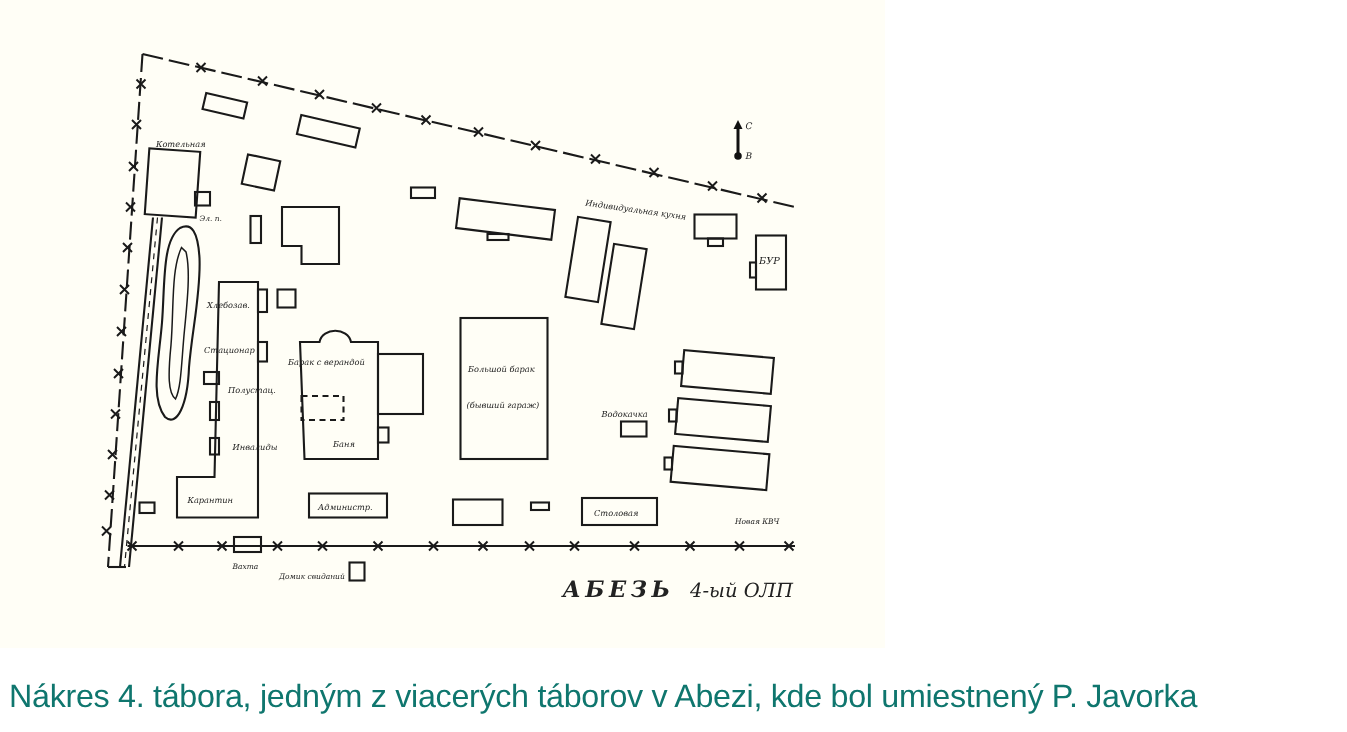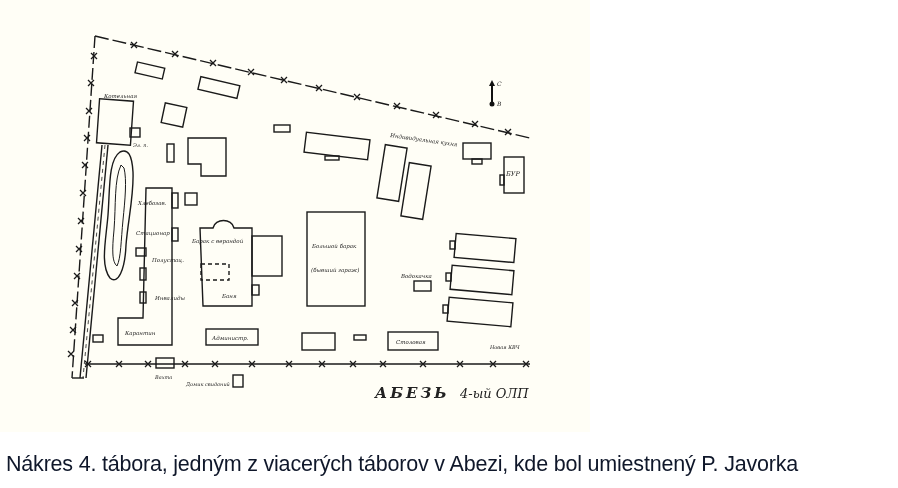--- a/index.html
+++ b/index.html
@@ -1,20 +1,20 @@
 <!DOCTYPE html>
 <html><head>
 <meta charset="utf-8">
 <style>
   html, body { margin:0; padding:0; background:#ffffff; }
   body { width:898px; height:488px; position:relative; overflow:hidden; font-family:"DejaVu Sans", sans-serif; }
   .map-frame { position:absolute; left:0; top:0; width:590px; height:432px; background:#fffef6; }
   .map-svg { position:absolute; left:0; top:0; width:590px; height:432px; }
   .map-svg text { font-family:"DejaVu Serif", serif; font-style:italic; fill:#222; }
-  .caption { position:absolute; left:6px; top:452px; width:892px; font-family:"Liberation Sans", sans-serif; font-size:21.5px; color:#0f172a; letter-spacing:-0.2px; white-space:nowrap; }
+  .caption { position:absolute; left:6px; top:452px; width:892px; font-family:"Liberation Sans", sans-serif; font-size:21.5px; color:#0f766e; letter-spacing:-0.2px; white-space:nowrap; }
   .title-text { font-family:"DejaVu Serif", serif; }
 </style>
 </head>
 <body>
 
 <div class="map-frame">
   <svg class="map-svg" viewBox="0 0 590 432" xmlns="http://www.w3.org/2000/svg">
     <g stroke="#1a1a1a" stroke-width="1.4" fill="none">
 
       <g stroke-dasharray="14 4">

